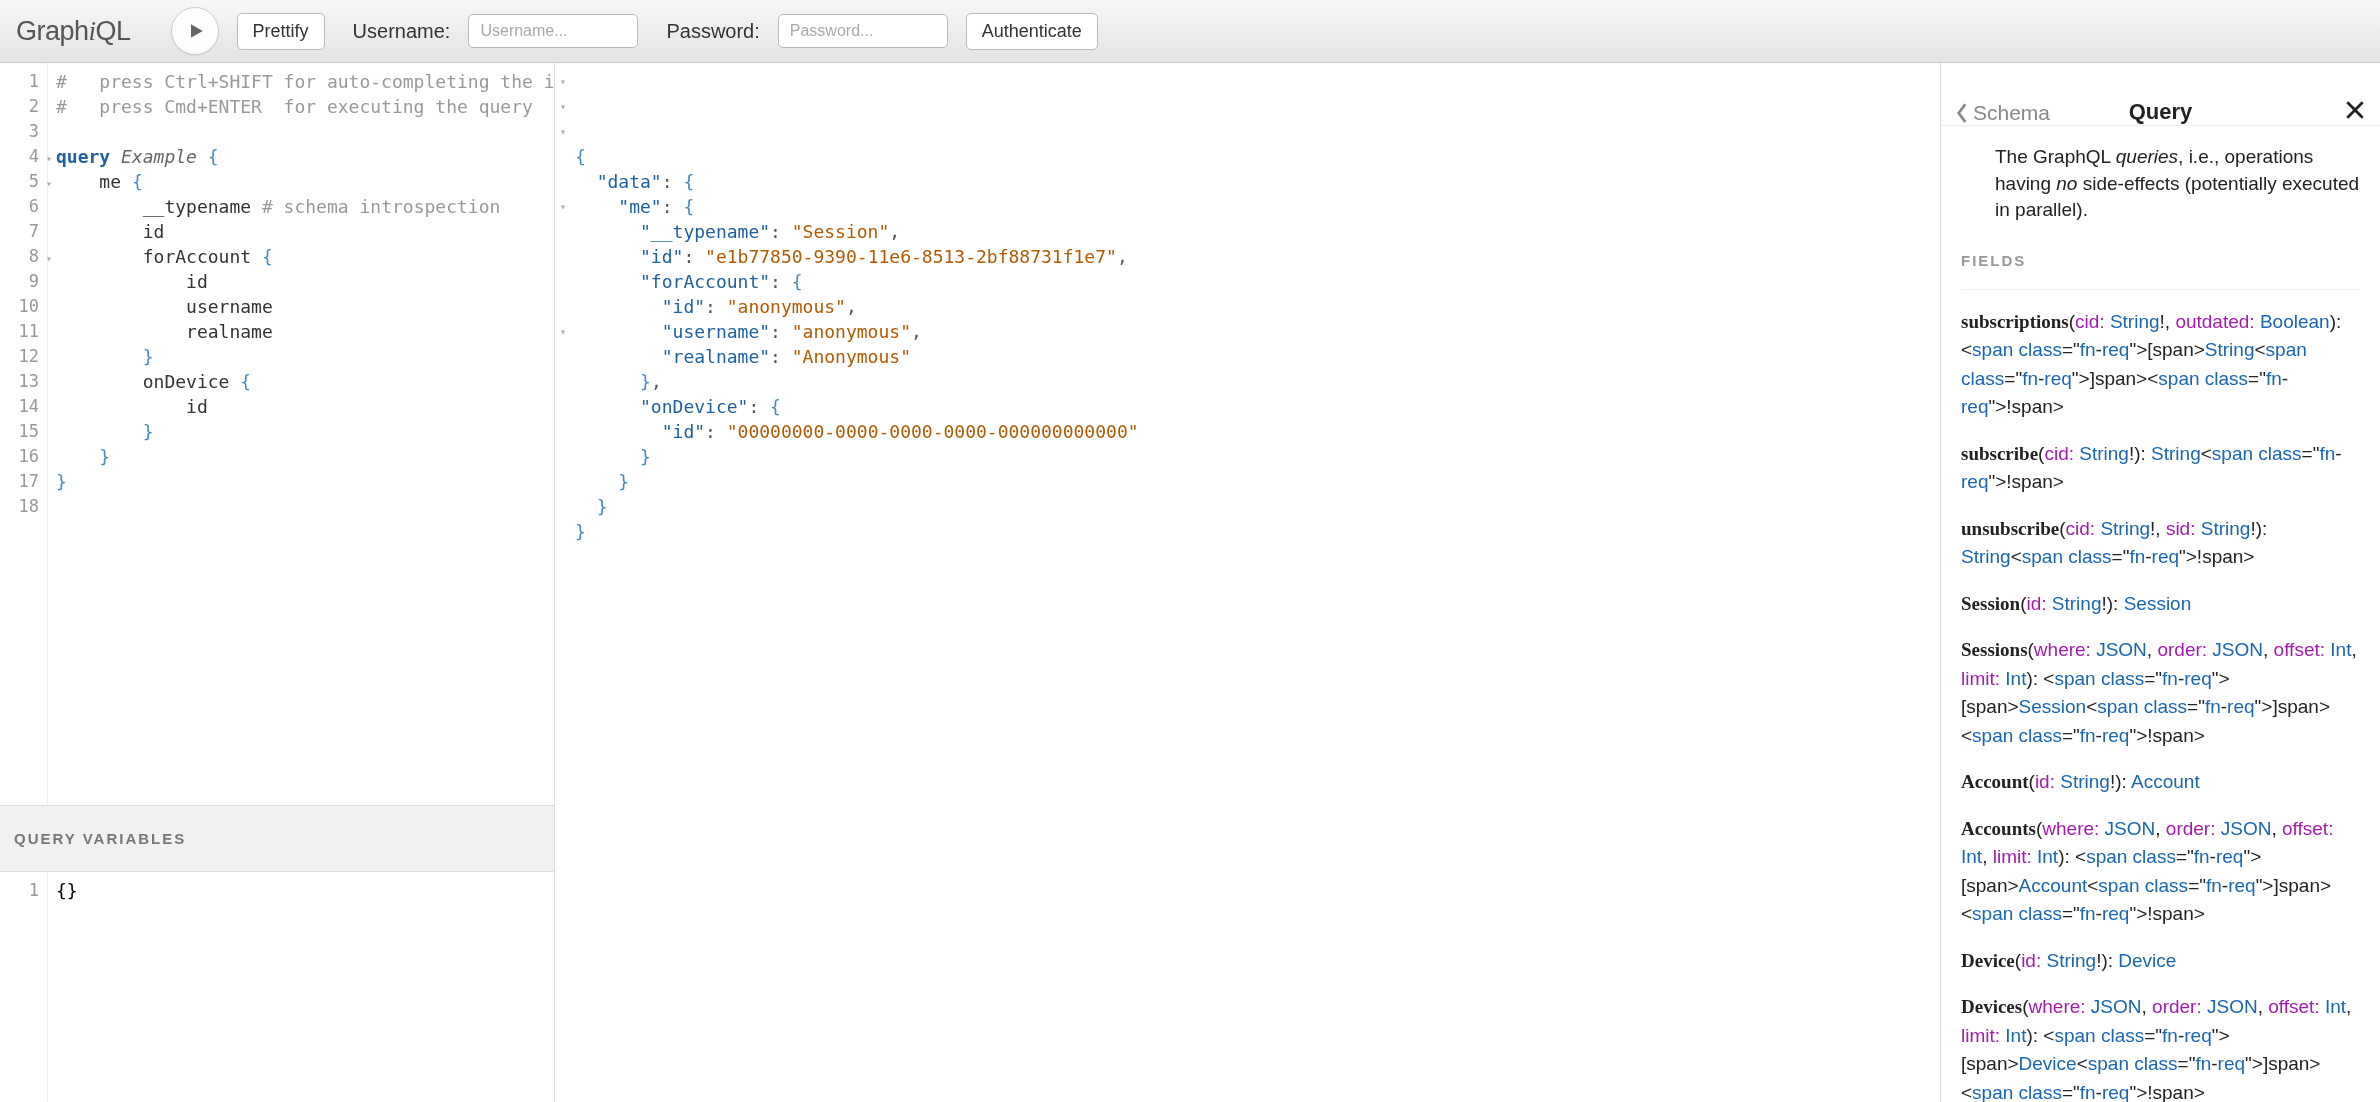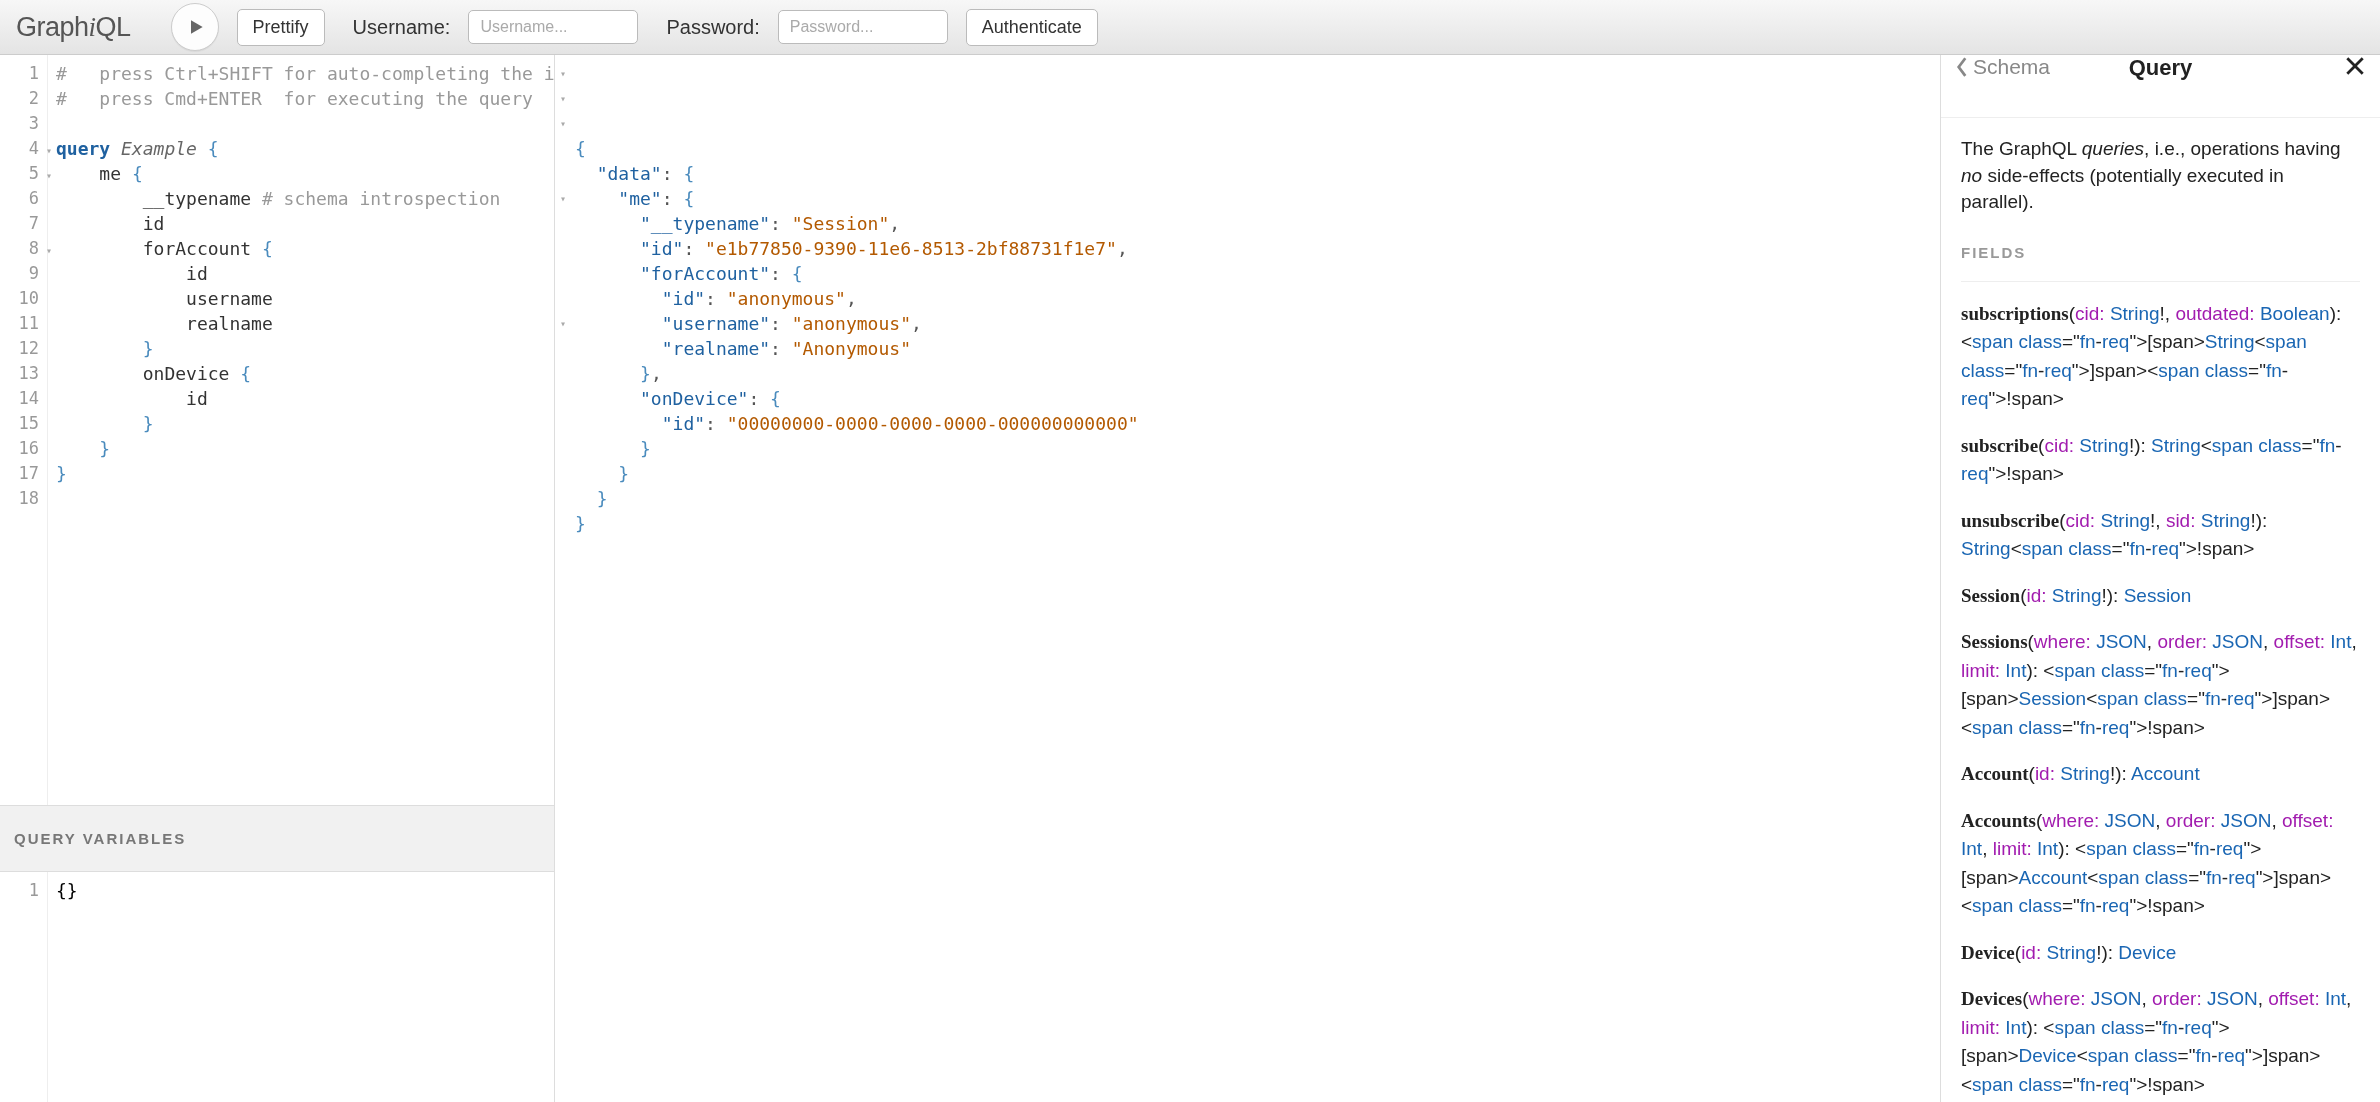--- a/index.html
+++ b/index.html
@@ -1,20 +1,20 @@
 <!DOCTYPE html>
 <html><head>
 <meta charset="utf-8">
 <style>
 * { box-sizing: border-box; margin: 0; padding: 0; }
 html, body { width: 100%; height: 100%; font-family: -apple-system, BlinkMacSystemFont, "Segoe UI", Helvetica, Arial, sans-serif; overflow: hidden; }
 body { display: flex; flex-direction: column; }
 
 .toolbar {
-  height: 55px;
+  height: 63px;
   background: linear-gradient(#f7f7f7, #e4e4e4);
   border-bottom: 1px solid #ccc;
   display: flex;
   align-items: center;
   padding: 0 16px;
   gap: 18px;
 }
 .logo { font-size: 27px; color: #555; letter-spacing: -0.5px; }
 .logo .i { font-style: italic; font-family: Georgia, serif; }
 .play-btn {
@@ -70,31 +70,31 @@
 .vars-pane { height: 230px; display:flex; background:#fff;}
 .vgutter { width:48px; color:#999; text-align:right; padding:6px 8px 6px 0; font-family:Menlo,monospace; font-size:17px; line-height:25px; border-right:1px solid #eee;}
 .vcode { flex:1; font-family:Menlo,monospace; font-size:18px; padding:6px 8px; line-height:25px; }
 
 .result-col { flex:1; background:#fff; padding: 6px 6px; font-family:Menlo,Consolas,monospace; font-size:18px; line-height:25px; white-space:pre; overflow:hidden; position:relative;}
 .fold-col { position:absolute; left:2px; top:6px; color:#aaa; font-size:10px; line-height:25px; width:12px; text-align:center;}
 .result-code { margin-left:14px; color:#555;}
 
 .docs-col { width: 440px; border-left: 1px solid #ddd; display:flex; flex-direction:column; background:#fff; overflow:hidden;}
 .docs-header {
-  height: 63px; border-bottom:1px solid #eee; display:flex; align-items:flex-start;
+  height: 63px; border-bottom:1px solid #eee; display:flex; align-items:flex-end;
   padding: 0 14px; gap: 10px; position:relative;
 }
 .back-link { color:#888; font-size:21px; display:flex; align-items:center; gap:4px; cursor:pointer;}
 .back-link svg{ width:14px; height:22px; stroke:#888; fill:none; stroke-width:2.5;}
 .docs-title { position:absolute; left:50%; transform:translateX(-50%); font-size:22px; font-weight:600; color:#222;}
 .close-x { position:absolute; right:14px; cursor:pointer; }
 .close-x svg{ width:22px; height:22px; stroke:#222; stroke-width:2.5; fill:none;}
 
 .docs-body { flex:1; overflow-y:auto; padding: 18px 20px 40px; font-size:19px; color:#222; }
-.docs-desc { line-height:1.4; margin-bottom: 28px;}
+.docs-desc { line-height:1.4; margin-bottom: 28px; margin-left: 34px;}
 .docs-desc em { font-style:italic;}
 .section-label { font-size:15px; letter-spacing:2px; color:#999; font-weight:600; border-bottom:1px solid #eee; padding-bottom:20px; margin-bottom:18px;}
 .field-item { margin-bottom: 18px; line-height:1.5; word-wrap:break-word;}
 .fn-name { font-weight:700; color:#222;font-family:Liberation Serif, serif;}
 .fn-arg  { color:#a21caf;}
 .fn-link { color:#1a66b3;}
 .fn-req  { color:#222;}
 </style>
 </head>
 <body>

